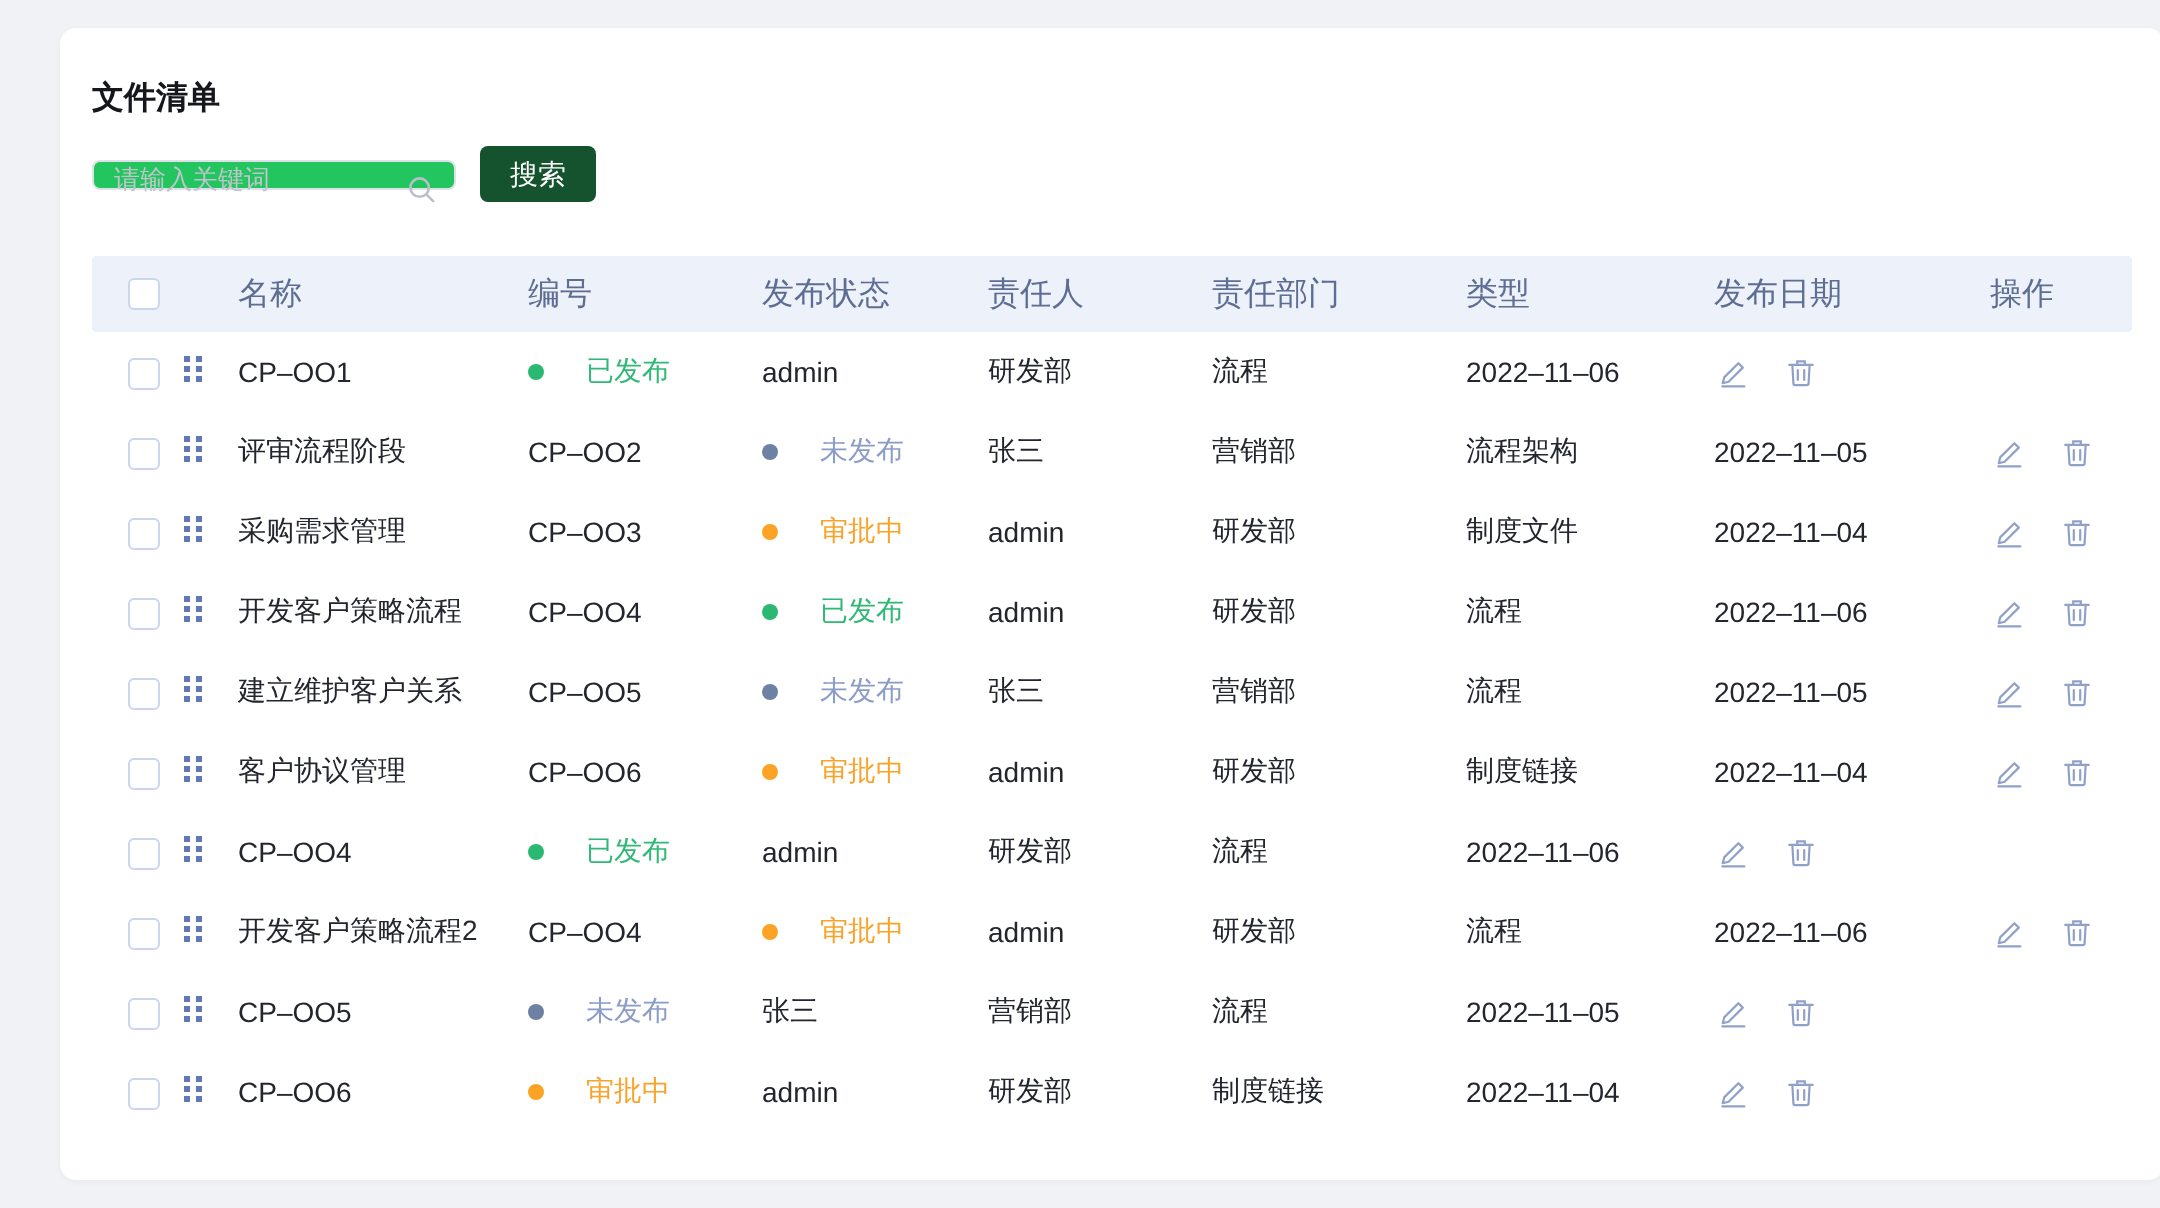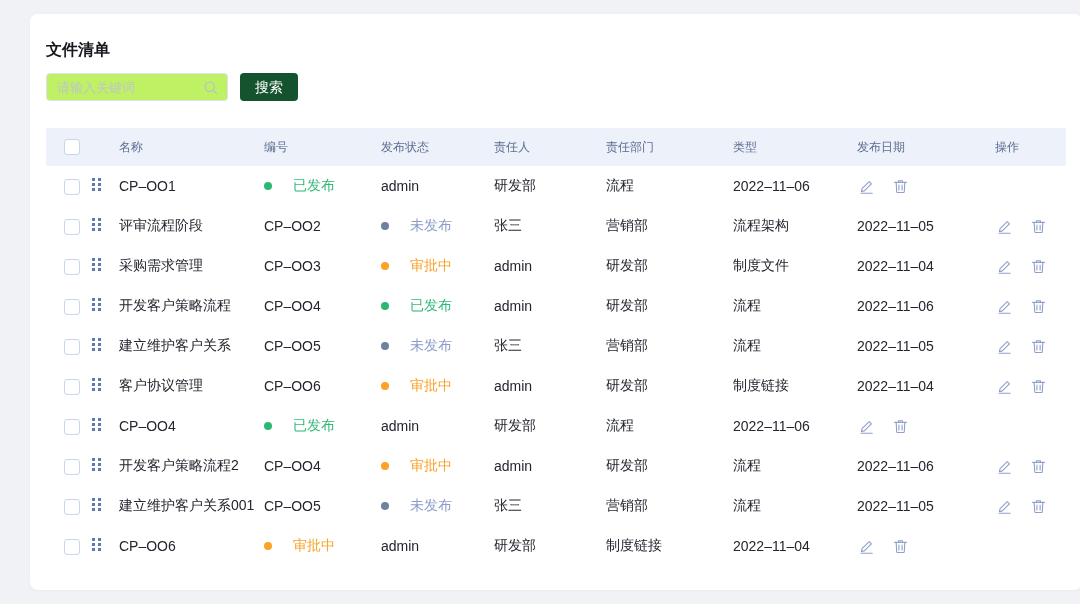--- a/index.html
+++ b/index.html
@@ -12,22 +12,22 @@
   .card {
     position:absolute; left:30px; top:14px; width:1052px; height:576px;
     background:#ffffff; border-radius:8px;
     box-shadow:0 1px 3px rgba(30,40,80,.04);
     padding:25px 16px 0 16px;
   }
   .page-title { font-size:16px; font-weight:700; color:#15171c; line-height:22px; }
 
   .search-row { margin-top:12px; display:flex; align-items:center; }
   .search-box {
-    position:relative; width:182px; height:28px;
-    border:1px solid #dde1e8; border-radius:4px; background:#bef264;
+    position:relative; width:182px; height:15px;
+    border:1px solid #dde1e8; border-radius:4px; background:#22c55e;
   }
   .search-box input {
     width:100%; height:100%; border:0; outline:none; background:transparent;
     padding:0 30px 0 10px; font-size:13px; color:#333;
     font-family:"Liberation Sans", sans-serif;
   }
   .search-box input::placeholder { color:#c0c4cc; }
   .search-box .mag { position:absolute; right:8px; top:6px; width:16px; height:16px; }
   .search-btn {
     margin-left:12px; width:58px; height:28px; border:0; border-radius:4px;
@@ -35,21 +35,21 @@
     font-family:"Liberation Sans", sans-serif; line-height:28px; text-align:center;
   }
 
   .tbl { margin-top:27px; }
   .tr {
     display:grid;
     grid-template-columns:46px 27px 145px 117px 113px 112px 127px 124px 138px 1fr;
     align-items:center;
   }
   .thead {
-    height:38px; background:#edf1f9; color:#5d6d93; font-size:12px;
+    height:38px; background:#edf1f9; color:#5d6d93; font-size:16px;
     border-radius:2px;
   }
   .trow { height:40px; font-size:14px; color:#23262e; }
   .cell { overflow:hidden; white-space:nowrap; }
   .cb-cell { padding-left:18px; }
   .cb {
     display:inline-block; width:16px; height:16px; background:#fff;
     border:1px solid #c9d6ee; border-radius:3px; cursor:pointer; vertical-align:middle;
   }
   .drag {
@@ -389,21 +389,20 @@
     </div>
   </div>
 
   <div class="tr trow">
     <div class="cell cb-cell">
       <span class="cb"></span>
     </div>
     <div class="cell">
       <span class="drag"></span>
     </div>
-    <div class="cell">建立维护客户关系001</div>
     <div class="cell">CP–OO5</div>
     <div class="cell status">
       <span class="dot" style="background: rgb(110, 129, 162);"></span>
       <span style="color: rgb(139, 156, 201);">未发布</span>
     </div>
     <div class="cell">张三</div>
     <div class="cell">营销部</div>
     <div class="cell">流程</div>
     <div class="cell">2022–11–05</div>
     <div class="cell actions">

